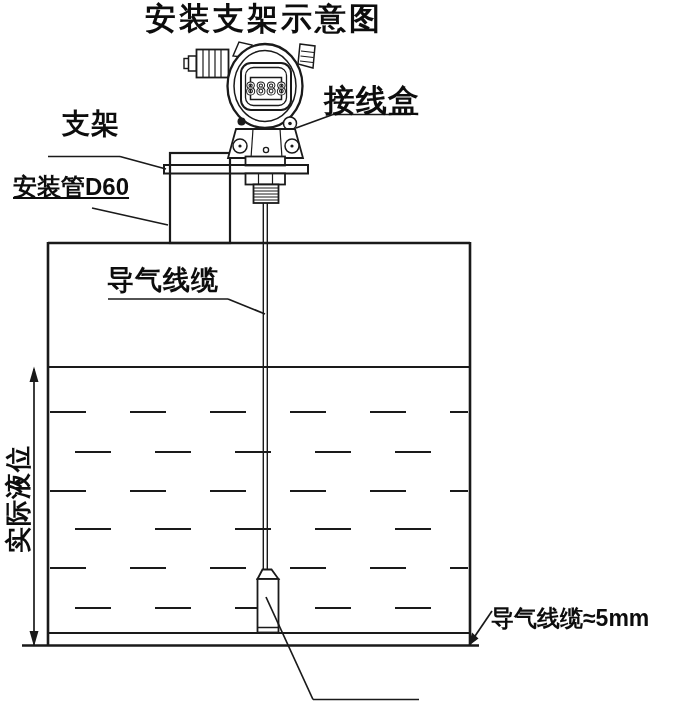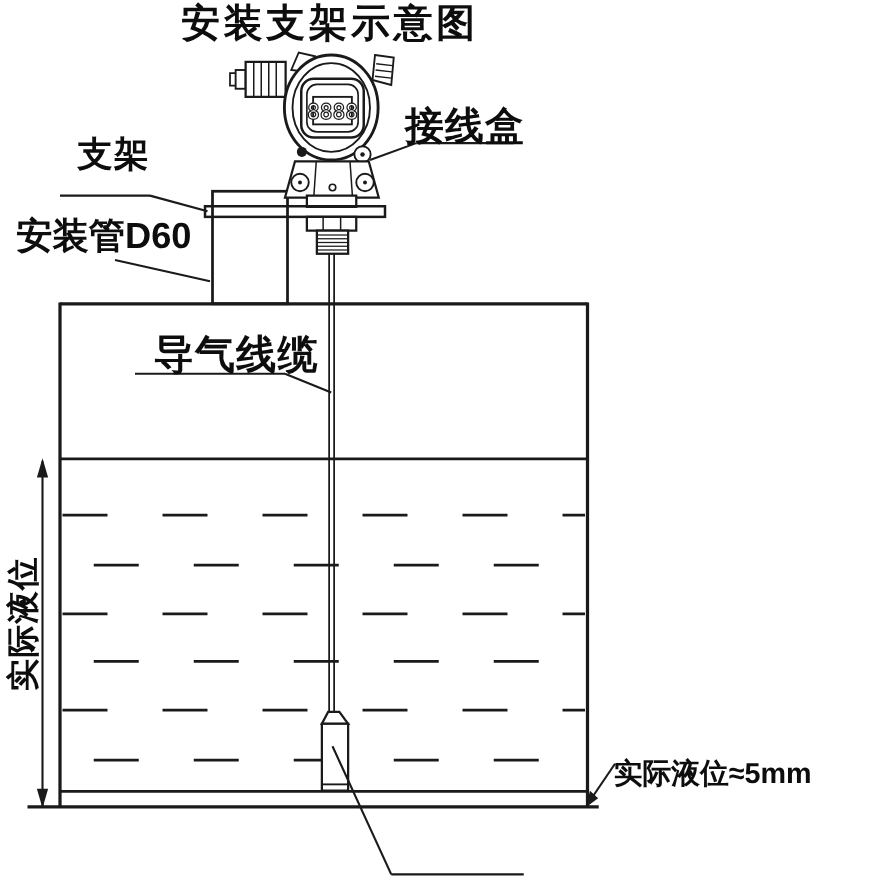--- a/index.html
+++ b/index.html
@@ -7,23 +7,23 @@
     position:relative;width:700px;height:708px;background:#ffffff;overflow:hidden;
     font-family:"Liberation Sans",sans-serif;color:#000;
   }
   #lineart{position:absolute;left:0;top:0;}
   .lbl{
     position:absolute;white-space:nowrap;color:#0d0d0d;
     font-weight:600;line-height:1.1;letter-spacing:1px;
   }
   .lbl-title{left:145px;top:2px;width:292px;text-align:left;font-size:31px;letter-spacing:3px;}
   .lbl-bracket{left:62px;top:109px;font-size:28px;}
-  .lbl-pipe{left:13px;top:174px;font-size:29px;letter-spacing:0;}
+  .lbl-pipe{left:13px;top:174px;font-size:24px;letter-spacing:0;text-decoration:underline;}
   .lbl-junction{left:324px;top:84px;font-size:31px;}
-  .lbl-aircable{left:123px;top:266px;font-size:32px;}
+  .lbl-aircable{left:107px;top:266px;font-size:27px;}
   .lbl-blind{left:491px;top:606px;font-size:23px;letter-spacing:0;}
   .lbl-probe{left:318px;top:663px;font-size:28px;}
   .lbl-level{
     left:-51px;top:484px;width:140px;height:30px;text-align:center;
     font-size:26px;transform:rotate(-90deg);transform-origin:center;
   }
 </style>
 </head>
 <body>
 
@@ -155,15 +155,15 @@
       <polygon points="34,646.5 29.5,631 38.5,631" fill="#1a1a1a" stroke="none"></polygon>
     </g>
   </svg>
 
   <div class="lbl lbl-title">安装支架示意图</div>
   <div class="lbl lbl-bracket">支架</div>
   <div class="lbl lbl-pipe">安装管D60</div>
   <div class="lbl lbl-junction">接线盒</div>
   <div class="lbl lbl-aircable">导气线缆</div>
   <div class="lbl lbl-level">实际液位</div>
-  <div class="lbl lbl-blind">实际液位≈5mm</div>
+  <div class="lbl lbl-blind">导气线缆≈5mm</div>
 
 </div>
 
 </body></html>

